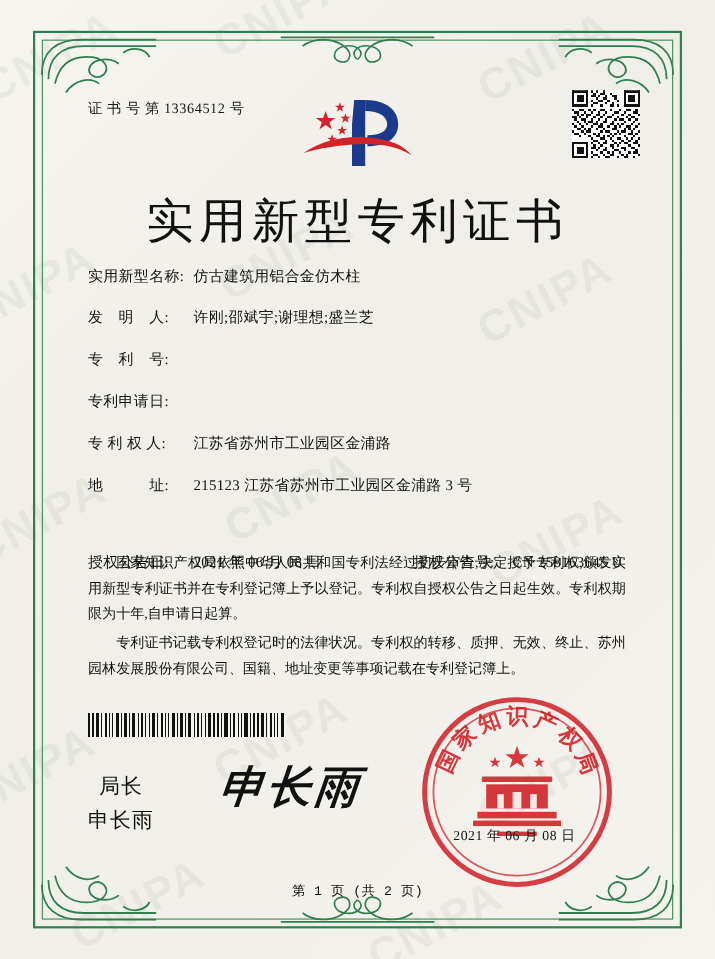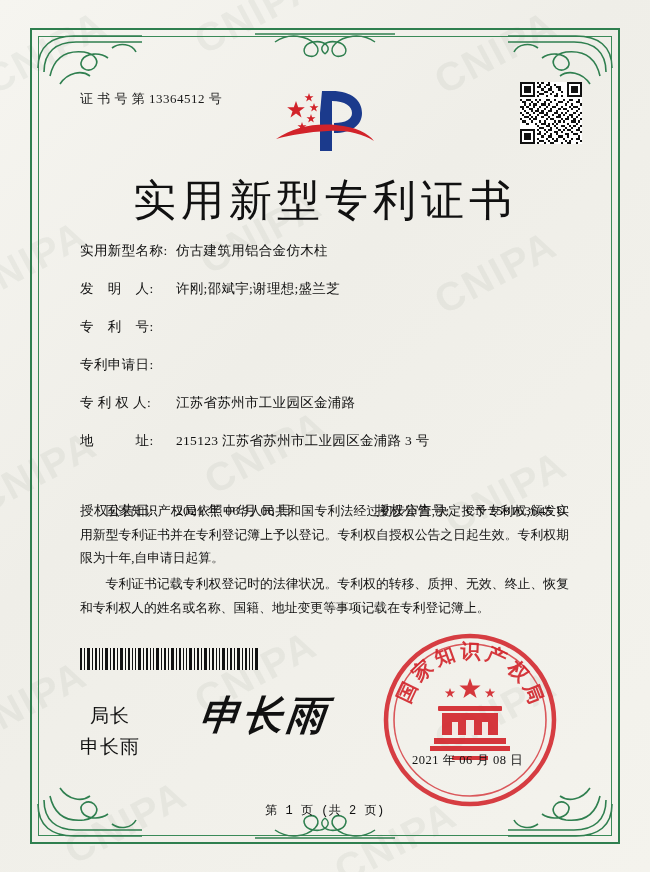--- a/index.html
+++ b/index.html
@@ -608,21 +608,21 @@
         <div class="field-label">授权公告日:</div>
         <div class="field-value">2021 年 06 月 08 日</div>
         <div class="field-label2">授权公告号:</div>
         <div class="field-value2">CN 258163645 U</div>
       </div>
 
     </div>
 
     <div class="body-text">
       <p>国家知识产权局依照中华人民共和国专利法经过初步审查,决定授予专利权,颁发实用新型专利证书并在专利登记簿上予以登记。专利权自授权公告之日起生效。专利权期限为十年,自申请日起算。</p>
-      <p>专利证书记载专利权登记时的法律状况。专利权的转移、质押、无效、终止、恢复和专利权人的姓名或名称、国籍、地址变更等事项记载在专利登记簿上。</p>
+      <p>专利证书记载专利权登记时的法律状况。专利权的转移、质押、无效、终止、苏州园林发展股份有限公司、国籍、地址变更等事项记载在专利登记簿上。</p>
     </div>
 
     <svg class="barcode" viewBox="0 0 180 22" shape-rendering="crispEdges">
       <rect width="180" height="22" fill="#f4f3ed"></rect>
       <g fill="#111">
         <rect x="0" y="0" width="2" height="22"></rect>
           <rect x="4" y="0" width="1" height="22"></rect>
         <rect x="7" y="0" width="3" height="22"></rect>
           <rect x="12" y="0" width="1" height="22"></rect>
         <rect x="15" y="0" width="2" height="22"></rect>

